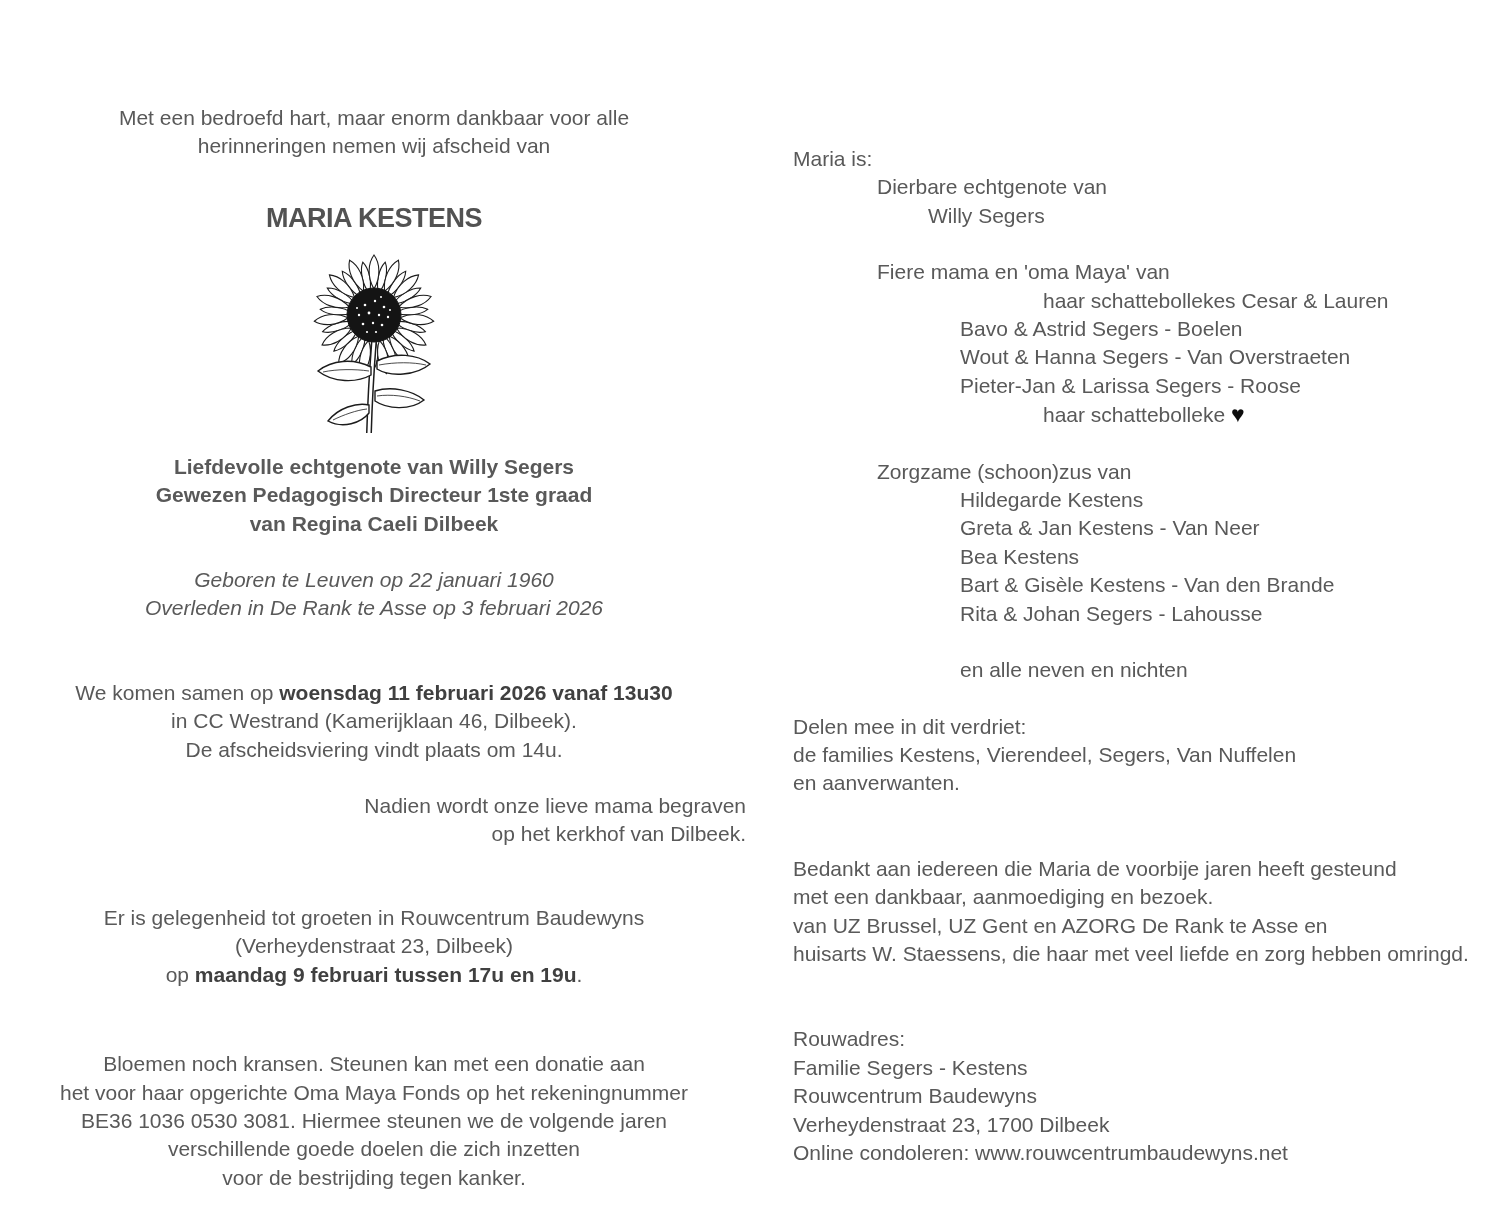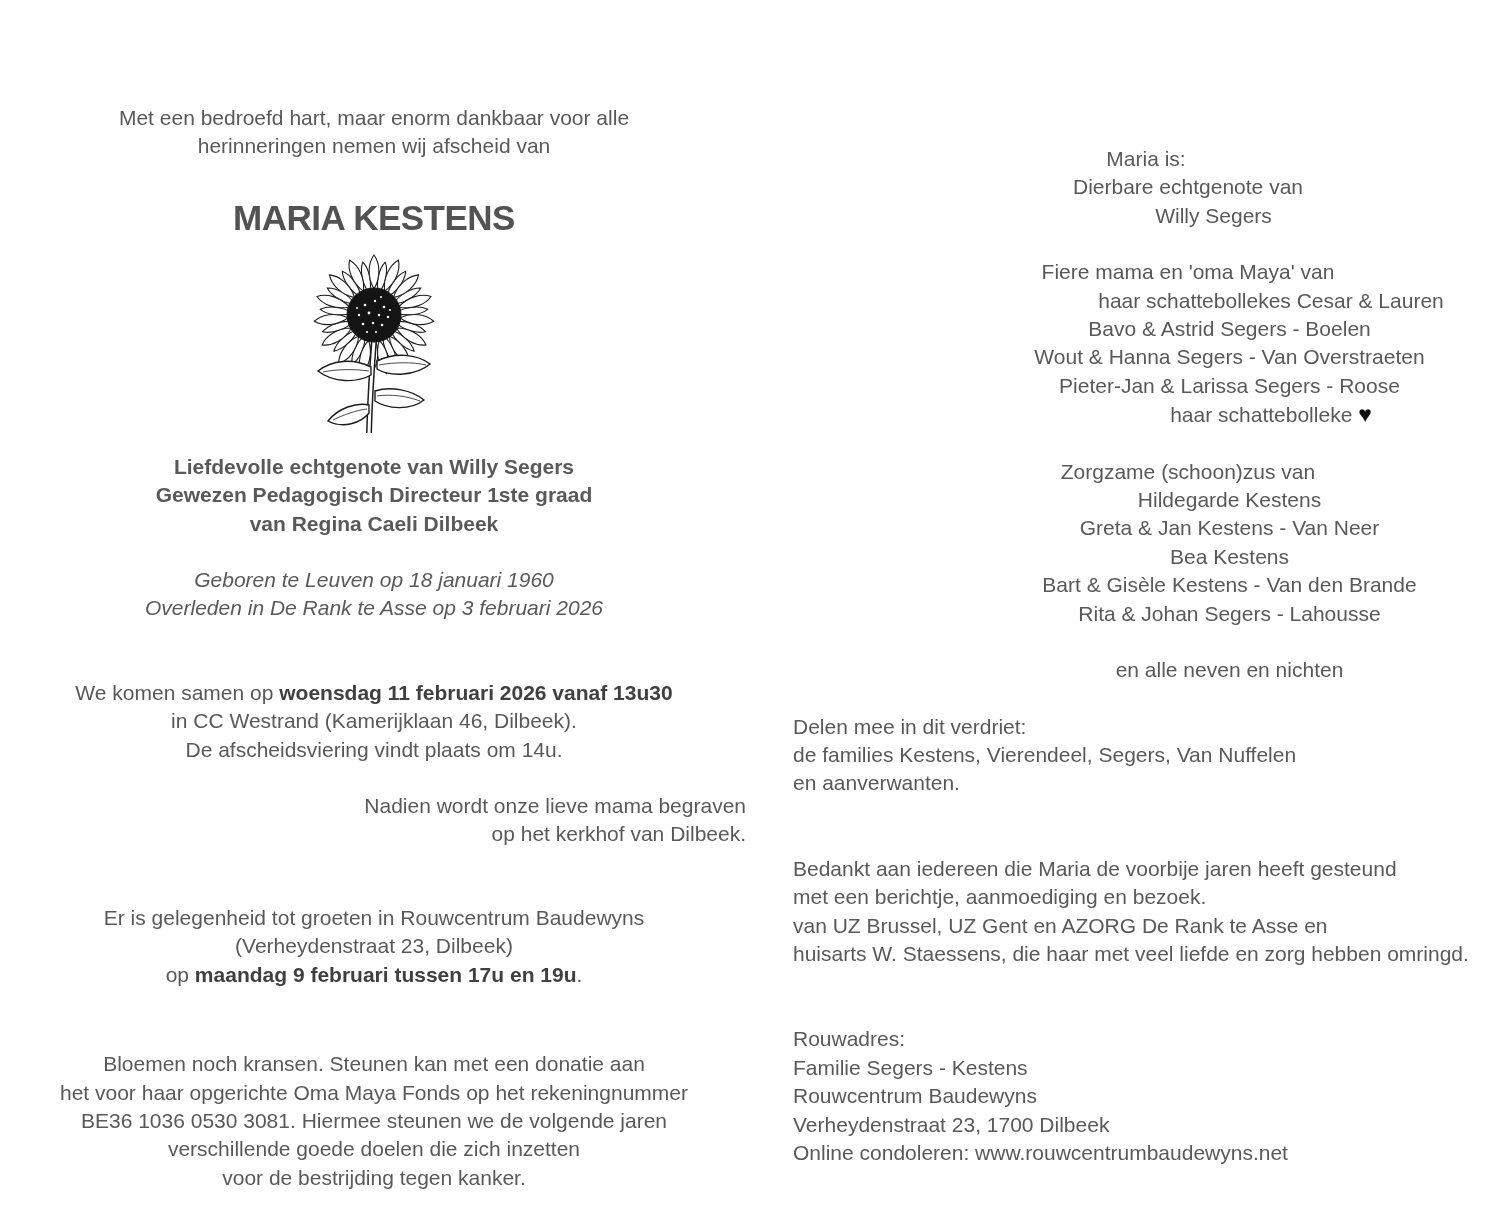--- a/index.html
+++ b/index.html
@@ -18,21 +18,21 @@
   
   .left-col {
     position: absolute;
     left: 2px; top: 0;
     width: 744px;
     text-align: center;
   }
   .b-intro { padding-top: 56px; }
   .b-name {
     margin-top: 33px;
-    font-size: 35px;
+    font-size: 27px;
     line-height: 48px;
     font-weight: bold;
     letter-spacing: -0.5px;
     color: #525252;
   }
   .b-flower { margin-top: 11px; height: 185px; }
   .b-relation { margin-top: 15px; font-weight: bold; }
   .b-dates { margin-top: 28px; font-style: italic; }
   .b-gathering { margin-top: 56px; }
   .b-burial { margin-top: 28px; text-align: right; }
@@ -40,21 +40,21 @@
   .b-donation { margin-top: 61px; }
   .bold { font-weight: bold; color: #404040; }
   
   .right-col {
     position: absolute;
     left: 793px; top: 0;
     width: 706px;
     text-align: left;
   }
   .right-col { padding-top: 97px; }
-  .grp { margin-bottom: 28px; text-align: center; }
+  .grp { margin-bottom: 28px; }
   .grp-wide { margin-bottom: 57px; }
   .ind1 { padding-left: 84px; }
   .ind2 { padding-left: 167px; }
   .ind3 { padding-left: 250px; }
   .indw { padding-left: 135px; }
   .heart { color: #0d0d0d; font-size: 23px; }
   .rline, .lline { white-space: pre-wrap; }
   svg { display: inline-block; }
 </style>
 </head>
@@ -149,21 +149,21 @@
       </svg>
     </div>
 
     <div class="b-relation">
       <div class="lline">Liefdevolle echtgenote van Willy Segers</div>
       <div class="lline">Gewezen Pedagogisch Directeur 1ste graad</div>
       <div class="lline">van Regina Caeli Dilbeek</div>
     </div>
 
     <div class="b-dates">
-      <div class="lline">Geboren te Leuven op 18 januari 1960</div>
+      <div class="lline">Geboren te Leuven op 22 januari 1960</div>
       <div class="lline">Overleden in De Rank te Asse op 3 februari 2026</div>
     </div>
 
     <div class="b-gathering">
       <div class="lline"><span>We komen samen op </span><span class="bold">woensdag 11 februari 2026 vanaf 13u30</span></div>
       <div class="lline">in CC Westrand (Kamerijklaan 46, Dilbeek).</div>
       <div class="lline">De afscheidsviering vindt plaats om 14u.</div>
     </div>
 
     <div class="b-burial">
@@ -218,21 +218,21 @@
     </div>
 
     <div class="grp-wide">
       <div class="rline">Delen mee in dit verdriet:</div>
       <div class="rline">de families Kestens, Vierendeel, Segers, Van Nuffelen</div>
       <div class="rline">en aanverwanten.</div>
     </div>
 
     <div class="grp-wide">
       <div class="rline">Bedankt aan iedereen die Maria de voorbije jaren heeft gesteund</div>
-      <div class="rline">met een berichtje, aanmoediging en bezoek.</div>
+      <div class="rline">met een dankbaar, aanmoediging en bezoek.</div>
       <div class="rline">van UZ Brussel, UZ Gent en AZORG De Rank te Asse en</div>
       <div class="rline">huisarts W. Staessens, die haar met veel liefde en zorg hebben omringd.</div>
     </div>
 
     <div>
       <div class="rline">Rouwadres:</div>
       <div class="rline">Familie Segers - Kestens</div>
       <div class="rline">Rouwcentrum Baudewyns</div>
       <div class="rline">Verheydenstraat 23, 1700 Dilbeek</div>
       <div class="rline">Online condoleren: www.rouwcentrumbaudewyns.net</div>

